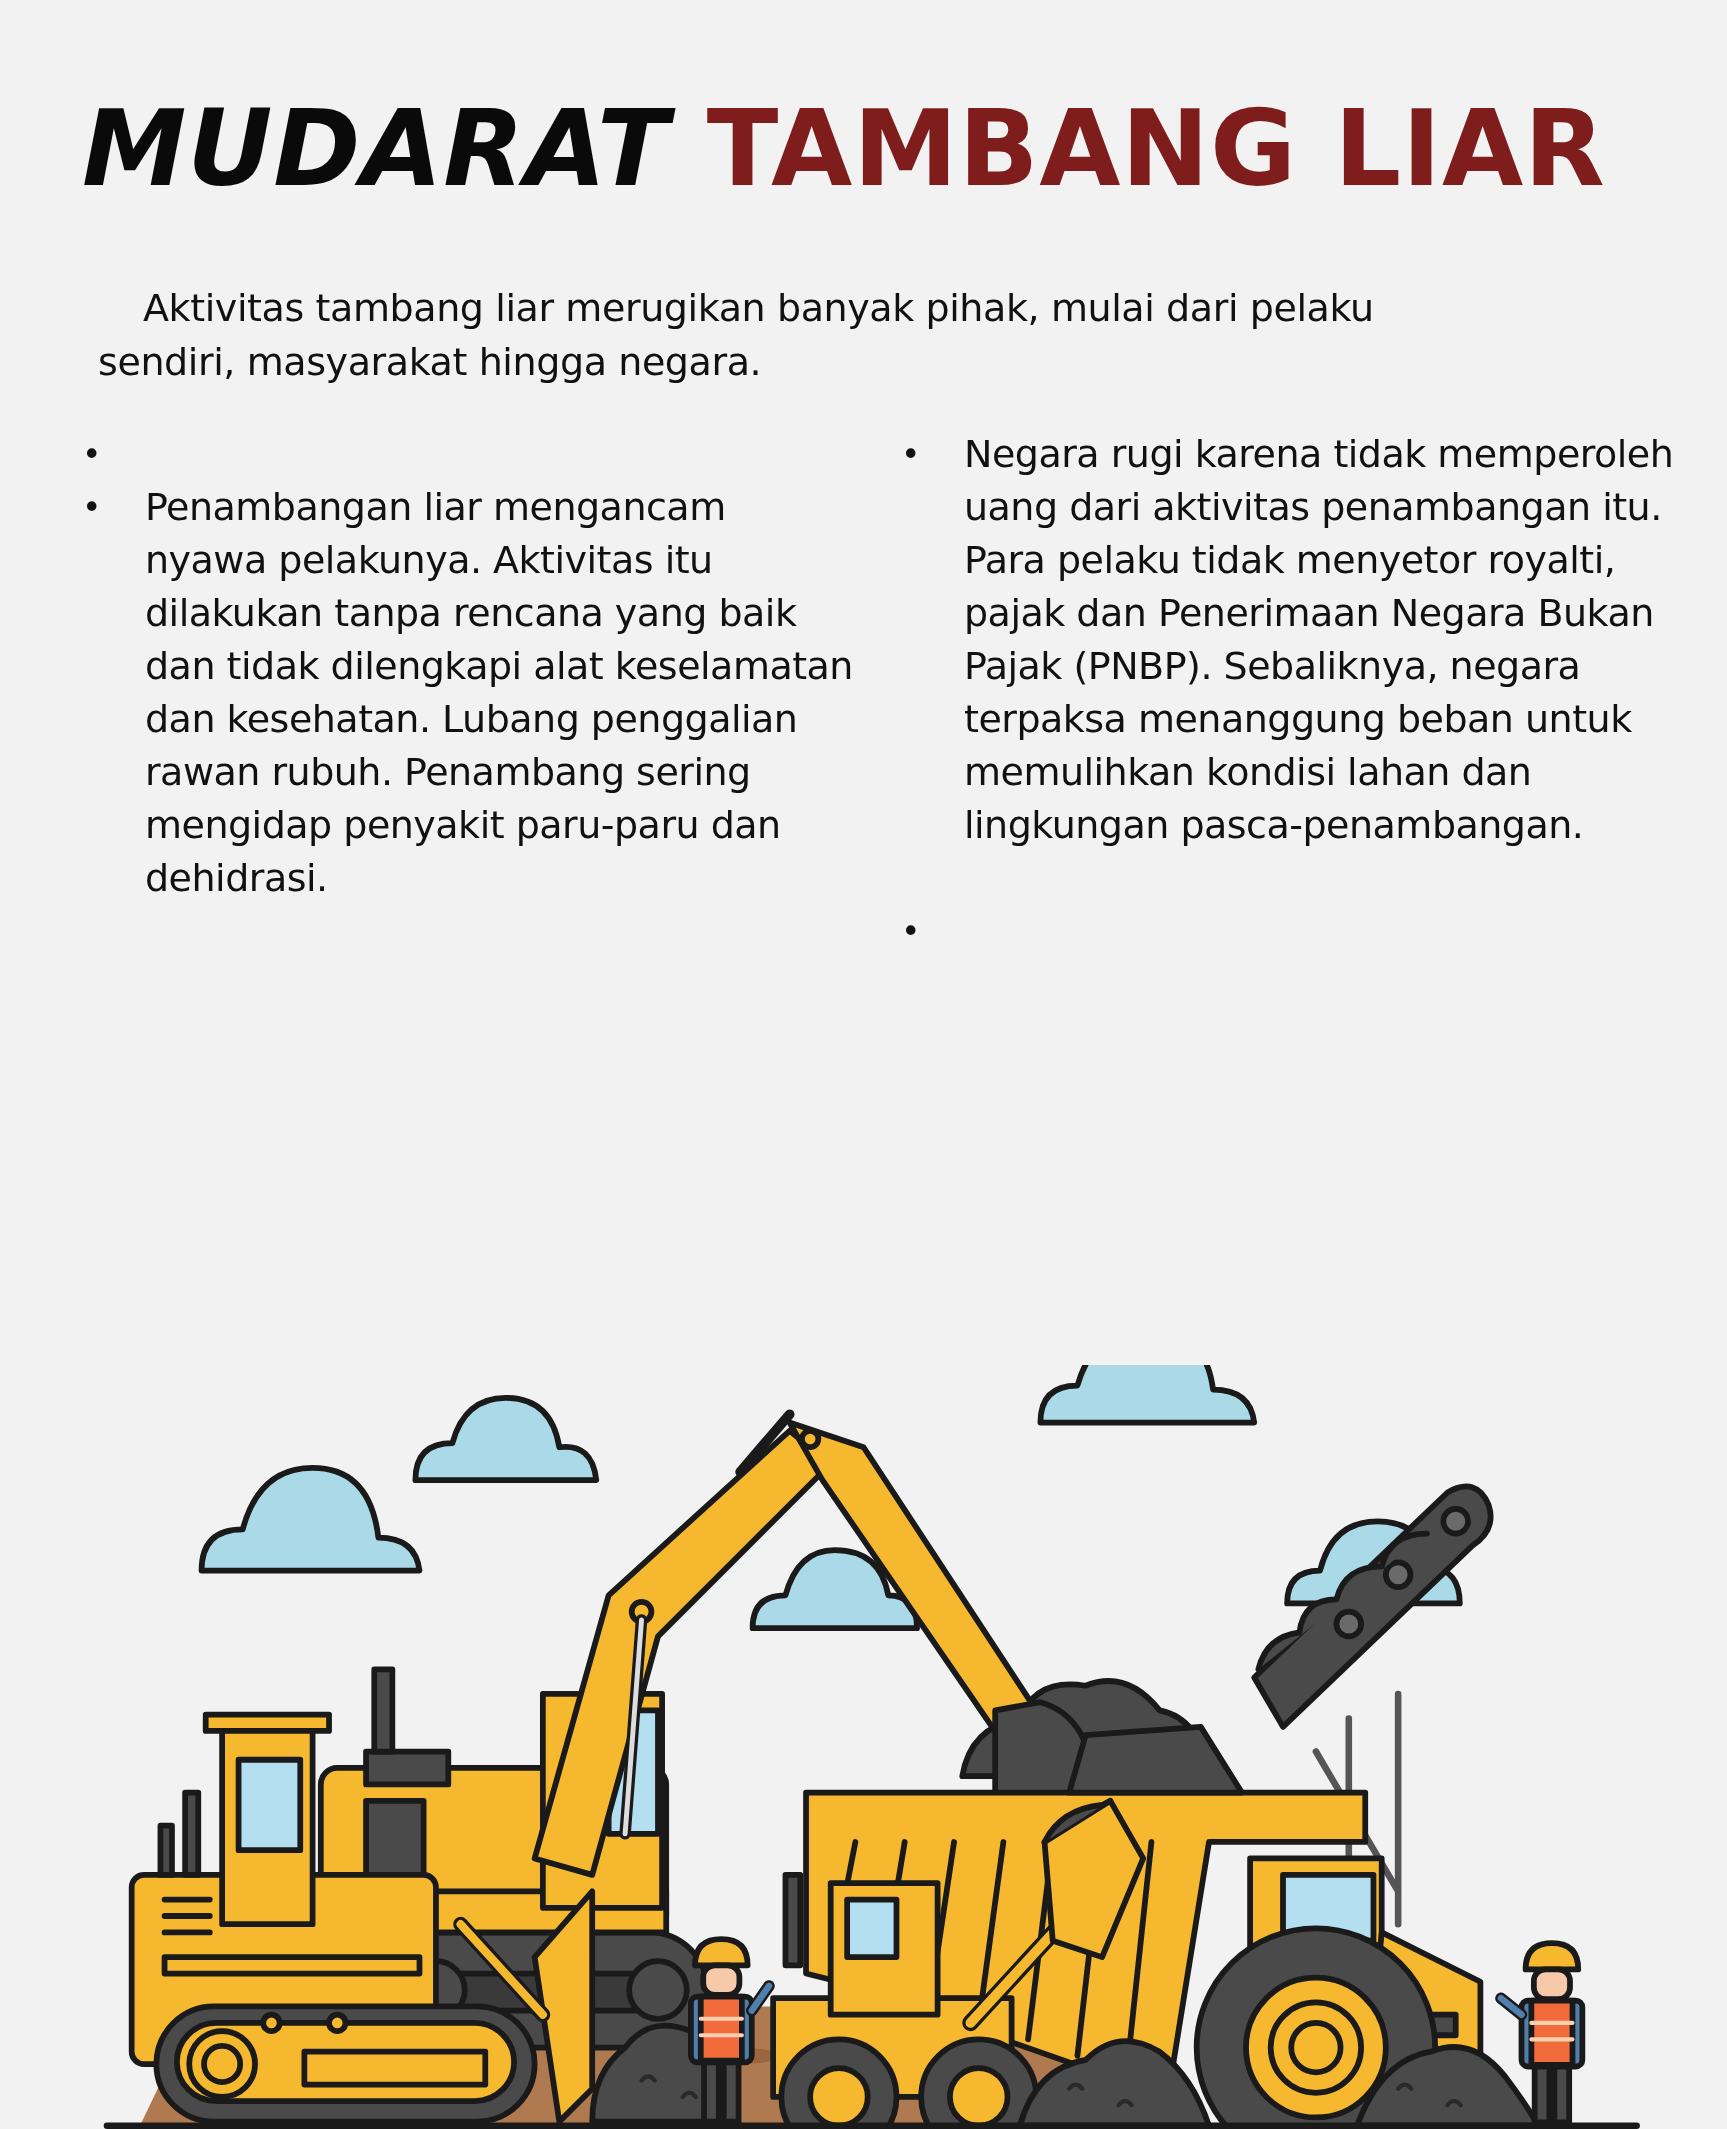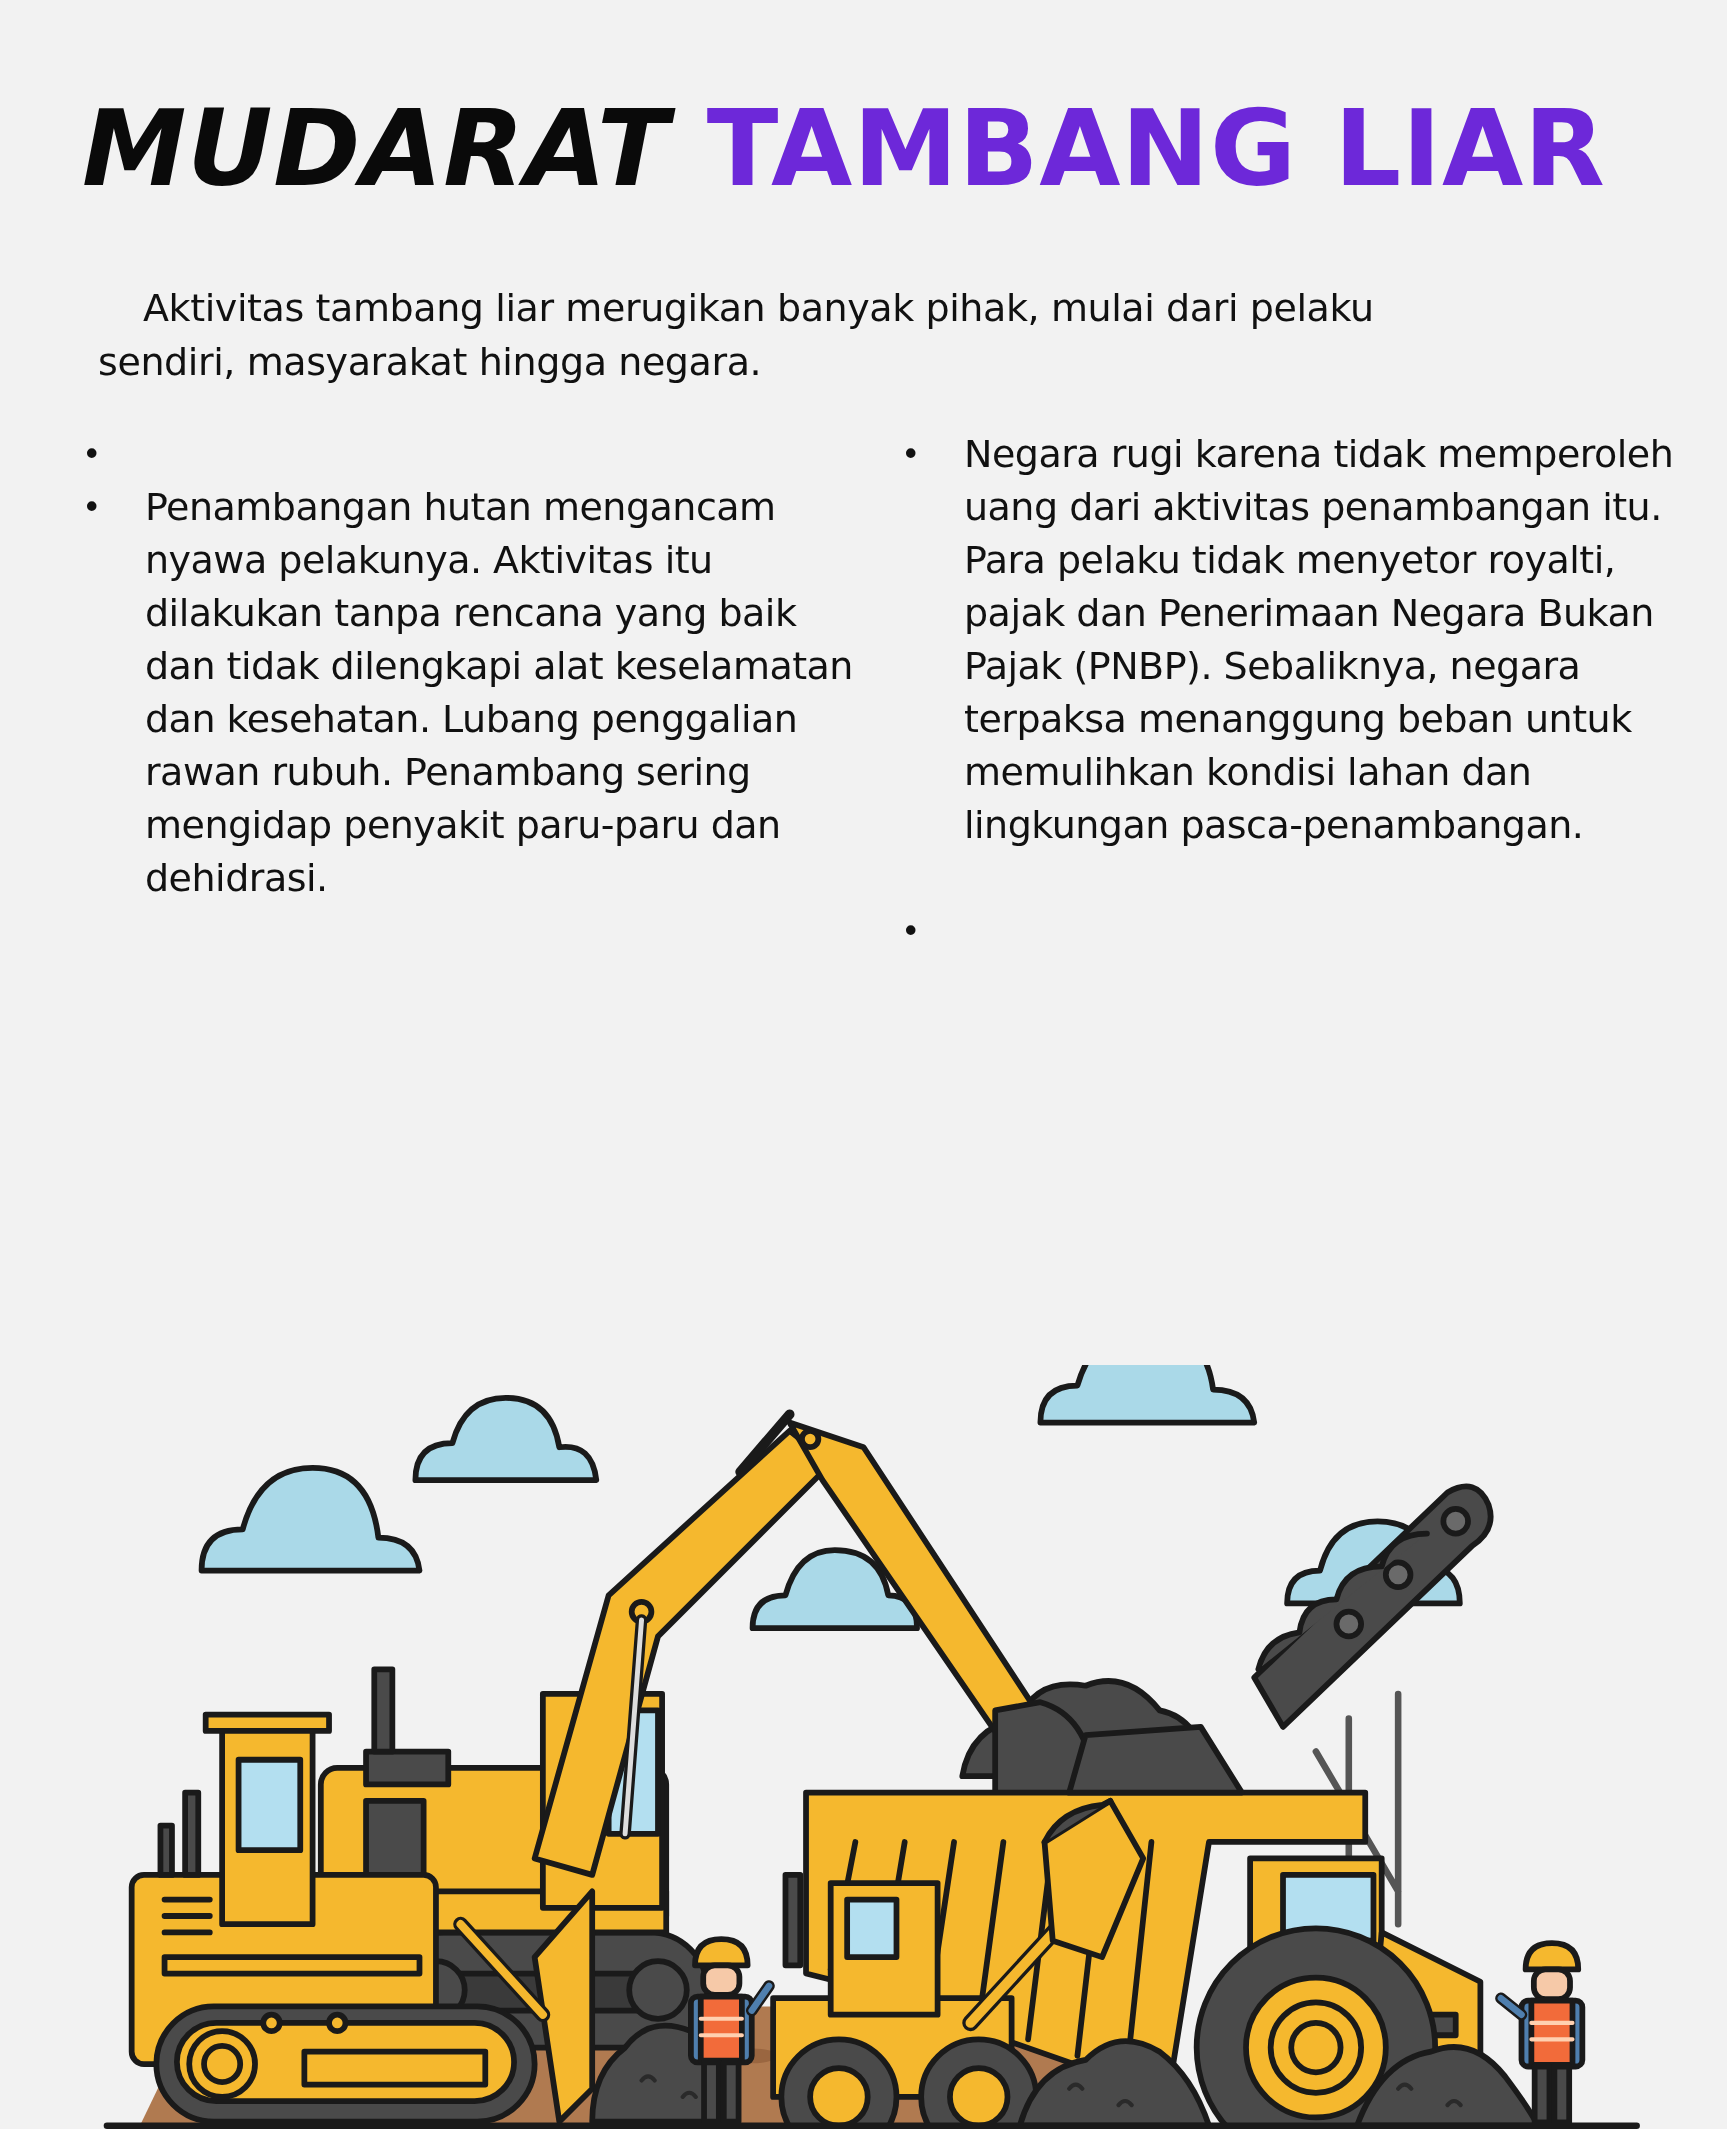--- a/index.html
+++ b/index.html
@@ -21,21 +21,21 @@
       top: 97px;
       margin: 0;
       font-family: "DejaVu Sans", "Liberation Sans", sans-serif;
       font-weight: 900;
       font-size: 105px;
       line-height: 1;
       letter-spacing: 0.8px;
       white-space: nowrap;
     }
     .title .black { color: #0a0a0a; font-style: italic; }
-    .title .red { color: #6d28d9; }
+    .title .red { color: #7f1d1d; }
     .intro {
       position: absolute;
       left: 82px;
       top: 265px;
       width: 1349px;
       margin: 16px;
       font-family: "DejaVu Sans", "Liberation Sans", sans-serif;
       font-size: 38px;
       line-height: 54px;
       text-indent: 45px;
@@ -86,21 +86,21 @@
 </h1>
 
 <p class="intro">Aktivitas tambang liar merugikan banyak pihak, mulai dari pelaku sendiri, masyarakat hingga negara.</p>
 
 <ul class="col col-left">
   <li>
     <span class="bullet">•</span>
   </li>
   <li>
     <span class="bullet">•</span>
-    <span>Penambangan hutan mengancam nyawa pelakunya. Aktivitas itu dilakukan tanpa rencana yang baik dan tidak dilengkapi alat keselamatan dan kesehatan. Lubang penggalian rawan rubuh. Penambang sering mengidap penyakit paru-paru dan dehidrasi.</span>
+    <span>Penambangan liar mengancam nyawa pelakunya. Aktivitas itu dilakukan tanpa rencana yang baik dan tidak dilengkapi alat keselamatan dan kesehatan. Lubang penggalian rawan rubuh. Penambang sering mengidap penyakit paru-paru dan dehidrasi.</span>
   </li>
 </ul>
 
 <ul class="col col-right">
   <li>
     <span class="bullet">•</span>
     <span>Negara rugi karena tidak memperoleh uang dari aktivitas penambangan itu. Para pelaku tidak menyetor royalti, pajak dan Penerimaan Negara Bukan Pajak (PNBP). Sebaliknya, negara terpaksa menanggung beban untuk memulihkan kondisi lahan dan lingkungan pasca-penambangan.</span>
   </li>
   <li>
     <span class="bullet">•</span>

